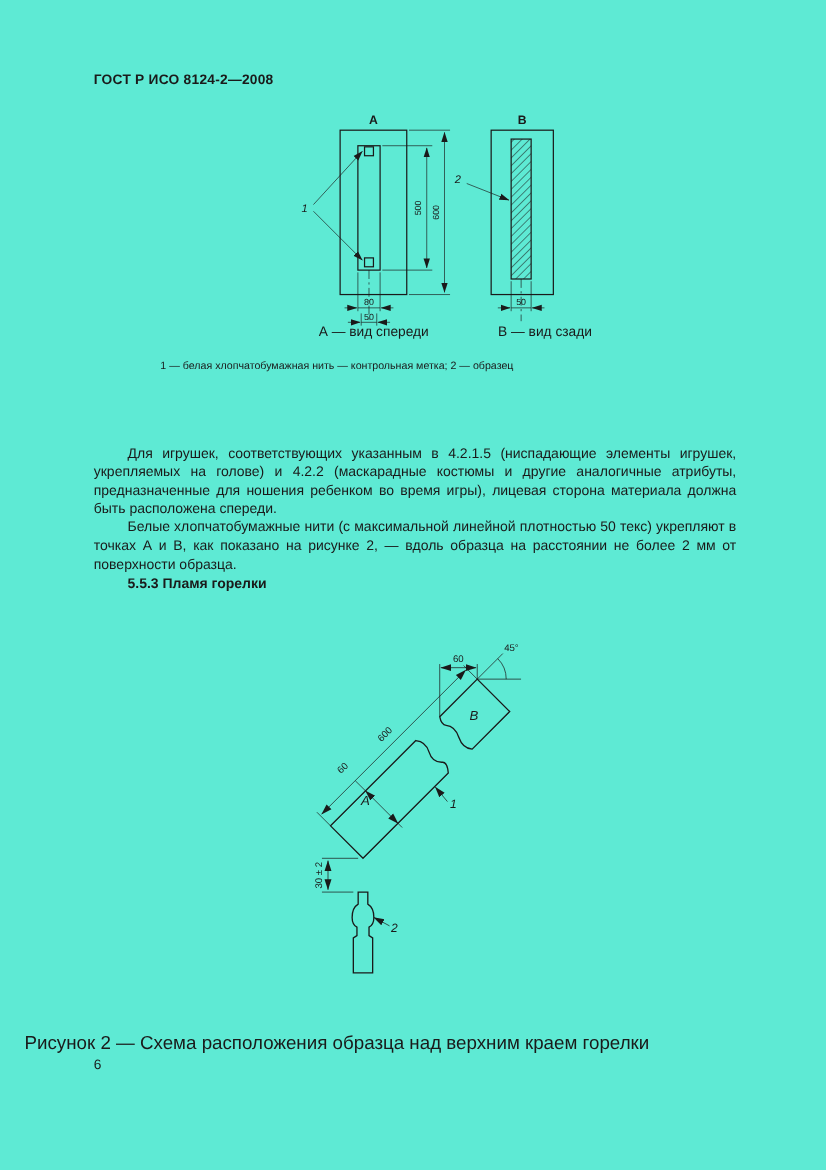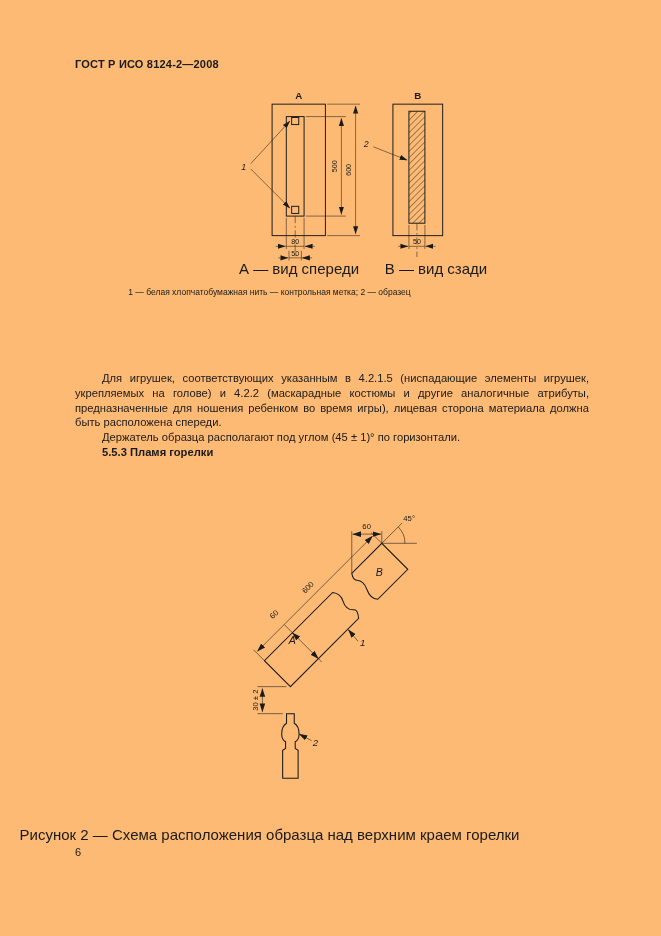--- a/index.html
+++ b/index.html
@@ -5,41 +5,41 @@
   * { box-sizing: border-box; }
   html, body { margin: 0; padding: 0; }
   body {
     width: 661px; height: 936px;
     background: #ffffff;
     font-family: "Liberation Sans", sans-serif;
     color: #1a1a1a;
     position: relative;
     overflow: hidden;
   }
-  .page { position: absolute; inset: 0; background: #fdba74; }
+  .page { position: absolute; inset: 0; background: #5eead4; }
   .doc-header {
     position: absolute; left: 75px; top: 58px;
     font-size: 11px; font-weight: bold; letter-spacing: 0.2px;
   }
   .fig1-svg { position: absolute; left: 233px; top: 88px; }
   .fig2-svg { position: absolute; left: 218px; top: 508px; }
   svg { font-family: "Liberation Sans", sans-serif; }
   svg text { fill: #1a1a1a; }
-  .fig1-captions { position: absolute; left: 0; top: 260px; width: 661px; height: 14px; font-size: 15px; }
+  .fig1-captions { position: absolute; left: 0; top: 260px; width: 661px; height: 14px; font-size: 11px; }
   .capA { position: absolute; left: 299px; transform: translateX(-50%); }
   .capB { position: absolute; left: 436px; transform: translateX(-50%); }
   .centered { position: absolute; left: 0; width: 539px; text-align: center; }
   .small { font-size: 8.5px; }
   .legend1 { top: 287px; }
   .title1 { top: 311px; font-size: 9.5px; }
   .legend2a { top: 793px; }
   .legend2b { top: 804px; }
   .title2 { top: 826px; font-size: 15px; }
   .body-text {
-    position: absolute; left: 75px; top: 371px; width: 514px;
+    position: absolute; left: 75px; top: 356px; width: 514px;
     font-size: 11.2px; line-height: 14.8px; text-align: justify;
   }
   .body-text p { margin: 0; text-indent: 27px; }
   .body-text p.bold { font-weight: bold; }
   .page-number { position: absolute; left: 75px; top: 846px; font-size: 11px; }
   .dim-t { font-size: 8px; }
   .call-t { font-size: 10px; font-style: italic; }
   .view-t { font-size: 11px; font-weight: bold; }
   .part-t { font-size: 11px; font-style: italic; }
 </style>
@@ -115,21 +115,21 @@
 
   <div class="fig1-captions">
     <span class="capA">А — вид спереди</span>
     <span class="capB">В — вид сзади</span>
   </div>
 
   <div class="centered small legend1">1 — белая хлопчатобумажная нить — контрольная метка; 2 — образец</div>
 
   <div class="body-text">
     <p>Для игрушек, соответствующих указанным в 4.2.1.5 (ниспадающие элементы игрушек, укрепляемых на голове) и 4.2.2 (маскарадные костюмы и другие аналогичные атрибуты, предназначенные для ношения ребенком во время игры), лицевая сторона материала должна быть расположена спереди.</p>
-    <p>Держатель образца располагают под углом (45 ± 1)° по горизонтали.</p>
+    <p>Белые хлопчатобумажные нити (с максимальной линейной плотностью 50 текс) укрепляют в точках А и В, как показано на рисунке 2, — вдоль образца на расстоянии не более 2 мм от поверхности образца.</p>
     <p class="bold">5.5.3 Пламя горелки</p>
   </div>
 
   <svg class="fig2-svg" width="222" height="282" viewBox="0 0 230 292">
     <defs>
       <marker id="arr2" viewBox="0 0 10 10" refX="9.5" refY="5" markerWidth="9" markerHeight="9" orient="auto-start-reverse" markerUnits="userSpaceOnUse">
         <path d="M0,1.8 L10,5 L0,8.2 Z" fill="#1a1a1a"></path>
       </marker>
     </defs>
 

